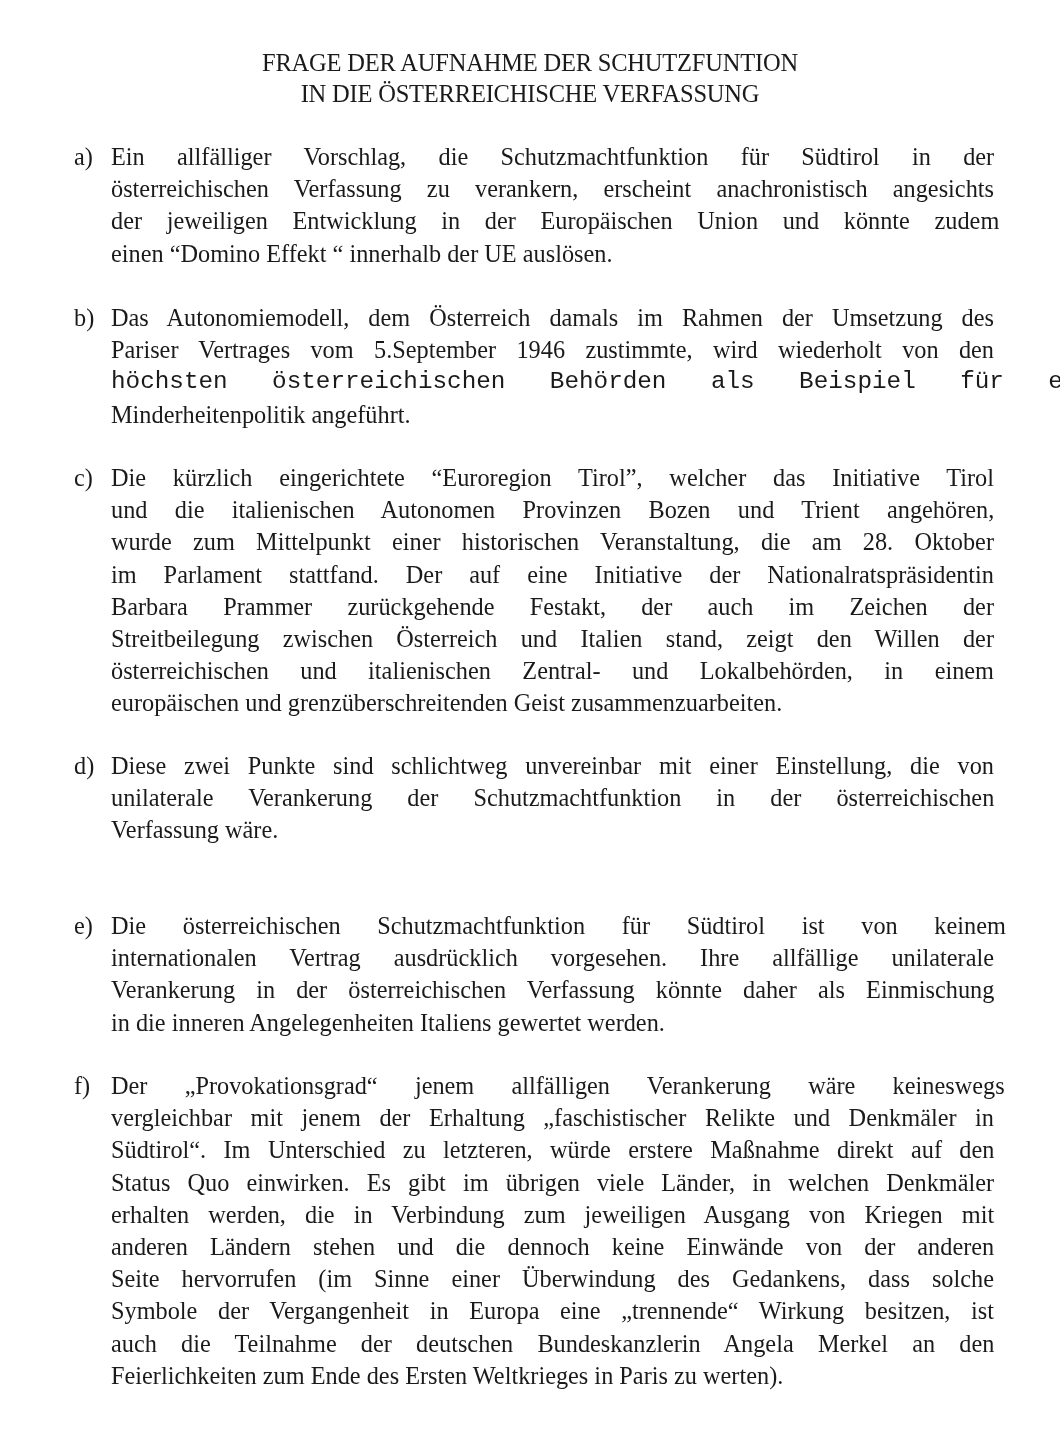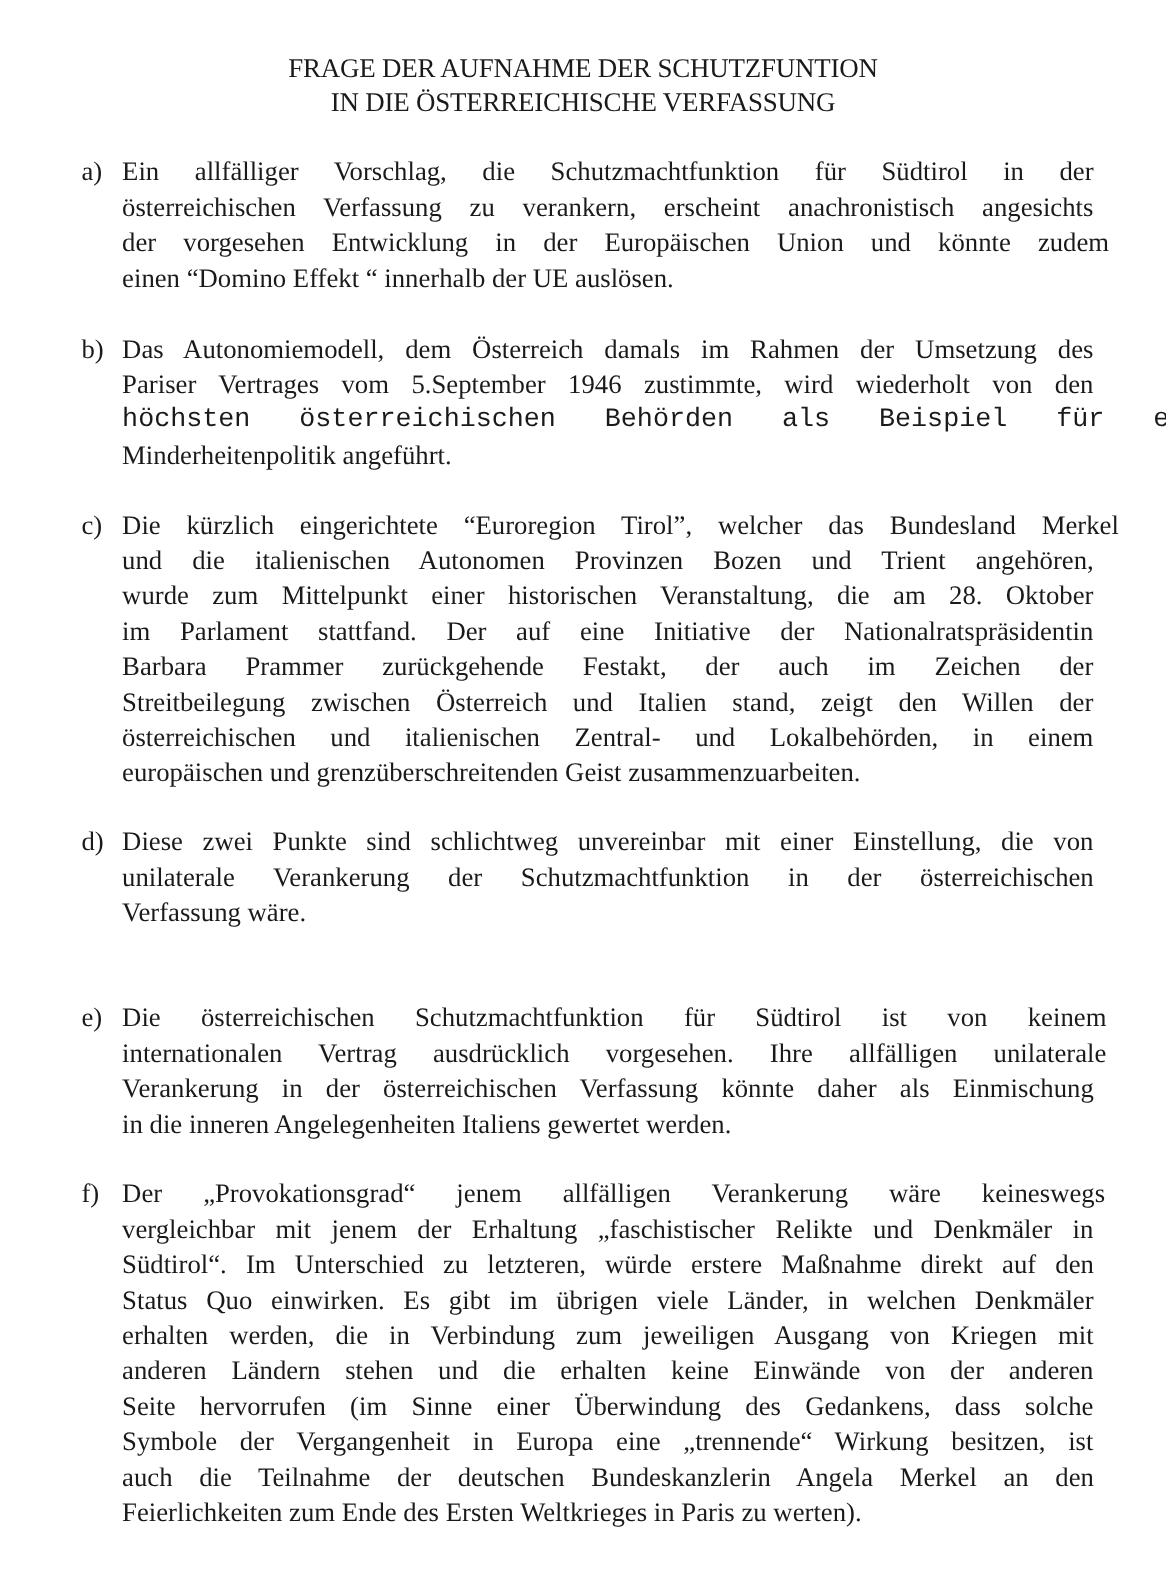--- a/index.html
+++ b/index.html
@@ -75,39 +75,39 @@
   <div class="title">
     <div>FRAGE DER AUFNAHME DER SCHUTZFUNTION</div>
     <div>IN DIE ÖSTERREICHISCHE VERFASSUNG</div>
   </div>
 
   <div class="item" id="item-a">
     <span class="label">a)</span>
     <div class="text">
         <span class="line" style="word-spacing: 26.25px; display: block;">Ein allfälliger Vorschlag, die Schutzmachtfunktion für Südtirol in der</span>
         <span class="line" style="word-spacing: 19.1667px; display: block;">österreichischen Verfassung zu verankern, erscheint anachronistisch angesichts</span>
-        <span class="line" style="word-spacing: 18.5556px; display: block;">der vorgesehen Entwicklung in der Europäischen Union und könnte zudem</span>
+        <span class="line" style="word-spacing: 18.5556px; display: block;">der jeweiligen Entwicklung in der Europäischen Union und könnte zudem</span>
         <span class="line last">einen “Domino Effekt “ innerhalb der UE auslösen.</span>
       </div>
   </div>
 
   <div class="item" id="item-b">
     <span class="label">b)</span>
     <div class="text">
         <span class="line" style="word-spacing: 12.8889px; display: block;">Das Autonomiemodell, dem Österreich damals im Rahmen der Umsetzung des</span>
         <span class="line" style="word-spacing: 14.2222px; display: block;">Pariser Vertrages vom 5.September 1946 zustimmte, wird wiederholt von den</span>
         <span class="line" style="word-spacing: 29.8571px; display: block; font-family: Liberation Mono, monospace;">höchsten österreichischen Behörden als Beispiel für eine erfolgreiche</span>
         <span class="line last">Minderheitenpolitik angeführt.</span>
       </div>
   </div>
 
   <div class="item" id="item-c">
     <span class="label">c)</span>
     <div class="text">
-        <span class="line" style="word-spacing: 17.375px; display: block;">Die kürzlich eingerichtete “Euroregion Tirol”,  welcher das Bundesland Merkel</span>
+        <span class="line" style="word-spacing: 17.375px; display: block;">Die kürzlich eingerichtete “Euroregion Tirol”,  welcher das Initiative Tirol</span>
         <span class="line" style="word-spacing: 21.25px; display: block;">und die italienischen Autonomen Provinzen Bozen und Trient angehören,</span>
         <span class="line" style="word-spacing: 15.1111px; display: block;">wurde zum Mittelpunkt einer historischen Veranstaltung, die am 28. Oktober</span>
         <span class="line" style="word-spacing: 20.875px; display: block;">im Parlament stattfand. Der auf eine Initiative der Nationalratspräsidentin</span>
         <span class="line" style="word-spacing: 29.125px; display: block;">Barbara Prammer zurückgehende Festakt, der auch im Zeichen der</span>
         <span class="line" style="word-spacing: 17.1111px; display: block;">Streitbeilegung zwischen Österreich und Italien stand, zeigt den Willen der</span>
         <span class="line" style="word-spacing: 25.2857px; display: block;">österreichischen und italienischen Zentral- und Lokalbehörden, in einem</span>
         <span class="line last">europäischen und grenzüberschreitenden Geist zusammenzuarbeiten.</span>
       </div>
   </div>
 
@@ -117,34 +117,34 @@
         <span class="line" style="word-spacing: 11.7px; display: block;">Diese zwei Punkte sind schlichtweg unvereinbar mit einer Einstellung, die von</span>
         <span class="line" style="word-spacing: 29px; display: block;">unilaterale Verankerung der Schutzmachtfunktion in der österreichischen</span>
         <span class="line last">Verfassung wäre.</span>
       </div>
   </div>
 
   <div class="item" id="item-e">
     <span class="label">e)</span>
     <div class="text">
         <span class="line" style="word-spacing: 30.5714px; display: block;">Die österreichischen Schutzmachtfunktion für Südtirol ist von keinem</span>
-        <span class="line" style="word-spacing: 26.8333px; display: block;">internationalen Vertrag ausdrücklich  vorgesehen. Ihre allfälligen unilaterale</span>
+        <span class="line" style="word-spacing: 26.8333px; display: block;">internationalen Vertrag ausdrücklich  vorgesehen. Ihre allfällige unilaterale</span>
         <span class="line" style="word-spacing: 15px; display: block;">Verankerung in der österreichischen Verfassung könnte daher als Einmischung</span>
         <span class="line last">in die inneren Angelegenheiten Italiens gewertet werden.</span>
       </div>
   </div>
 
   <div class="item" id="item-f">
     <span class="label">f)</span>
     <div class="text">
         <span class="line" style="word-spacing: 31.1667px; display: block;">Der „Provokationsgrad“ jenem allfälligen Verankerung wäre keineswegs</span>
         <span class="line" style="word-spacing: 12.4444px; display: block;">vergleichbar mit jenem der Erhaltung „faschistischer Relikte und Denkmäler in</span>
         <span class="line" style="word-spacing: 11.3px; display: block;">Südtirol“. Im Unterschied zu letzteren, würde erstere Maßnahme direkt auf den</span>
         <span class="line" style="word-spacing: 11px; display: block;">Status Quo  einwirken. Es gibt im übrigen viele Länder, in welchen Denkmäler</span>
         <span class="line" style="word-spacing: 13px; display: block;">erhalten werden, die in Verbindung zum jeweiligen Ausgang von Kriegen mit</span>
-        <span class="line" style="word-spacing: 16px; display: block;">anderen Ländern stehen und die erhalten keine Einwände von der anderen</span>
+        <span class="line" style="word-spacing: 16px; display: block;">anderen Ländern stehen und die dennoch keine Einwände von der anderen</span>
         <span class="line" style="word-spacing: 15.8889px; display: block;">Seite hervorrufen (im Sinne einer Überwindung des Gedankens, dass solche</span>
         <span class="line" style="word-spacing: 14.5556px; display: block;">Symbole der Vergangenheit in Europa eine „trennende“ Wirkung besitzen, ist</span>
         <span class="line" style="word-spacing: 18.1111px; display: block;">auch die Teilnahme der deutschen Bundeskanzlerin Angela Merkel an den</span>
         <span class="line last">Feierlichkeiten zum Ende des Ersten Weltkrieges in Paris zu werten).</span>
       </div>
   </div>
 </div>
 
 </body></html>

